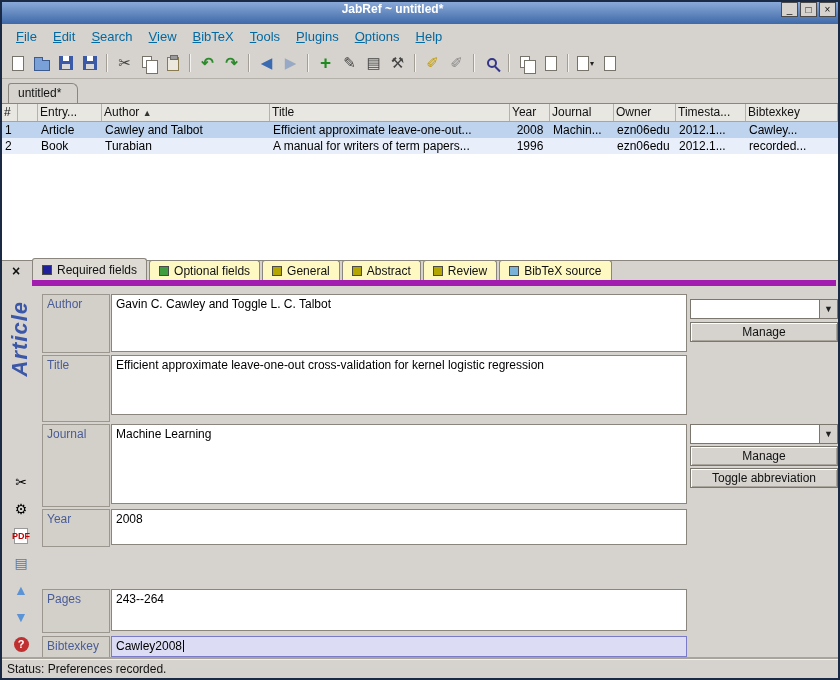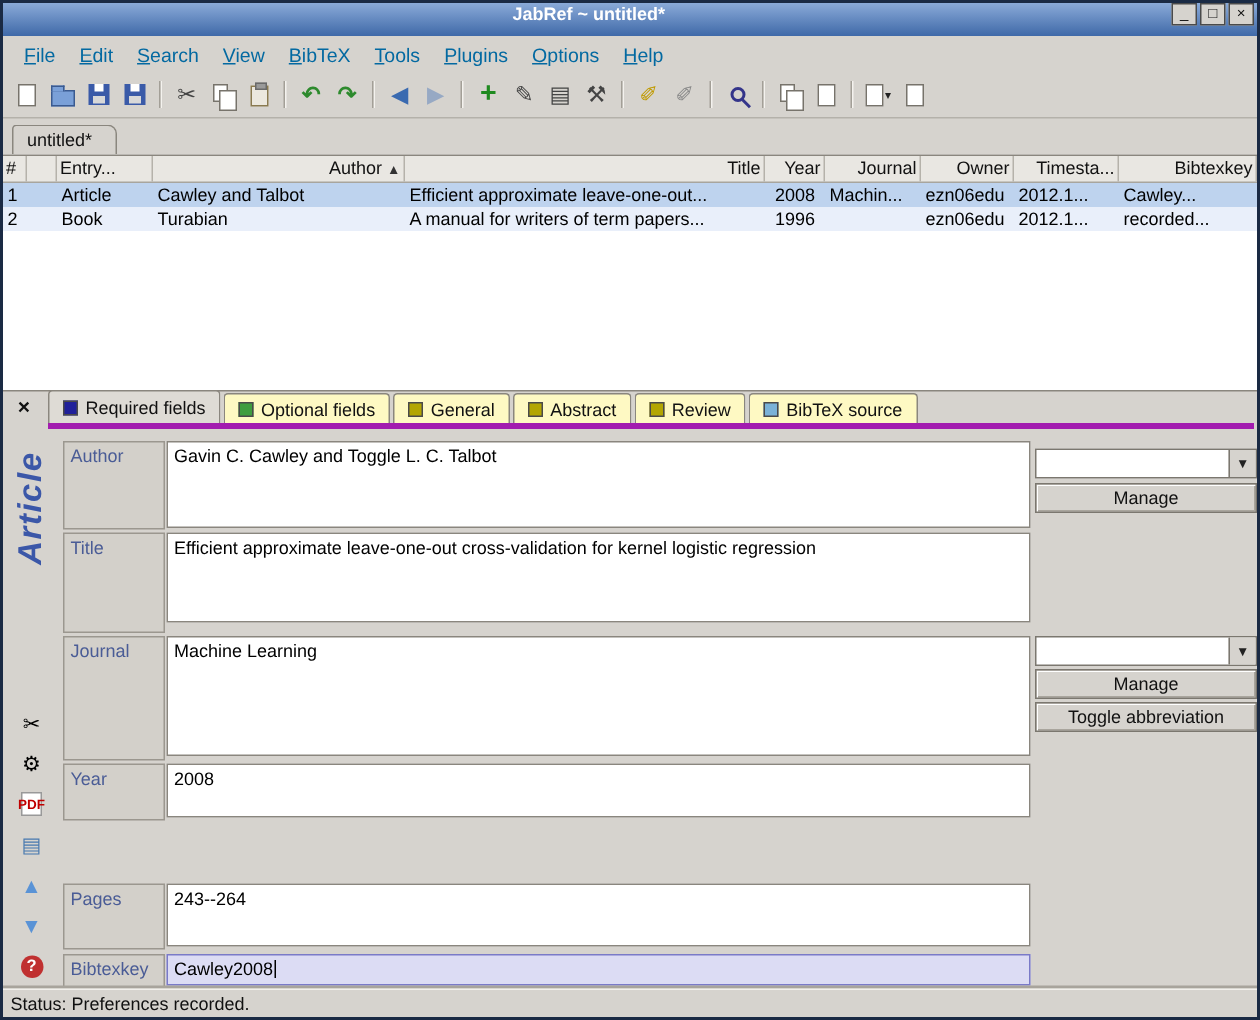--- a/index.html
+++ b/index.html
@@ -54,36 +54,36 @@
   .filetab { position:absolute; left:6px; bottom:0; height:20px; padding:0 16px 0 9px;
              background:#d6d3ce; border:1px solid #8a867e; border-bottom:none;
              border-radius:3px 6px 0 0; font-size:12px; line-height:19px; color:#111; }
 
   
   .main { position:absolute; top:101px; left:0; right:0; height:157px; background:#fff;
           border-top:1px solid #8a867e; }
   .tgrid { display:grid; grid-template-columns:16px 20px 64px 168px 240px 40px 64px 62px 70px 1fr; }
   .thead { height:18px; background:#e9e7e2; border-bottom:1px solid #a8a59d; }
   .th { font-size:12px; line-height:17px; border-right:1px solid #b5b2aa; padding:0 2px;
-        overflow:hidden; white-space:nowrap; text-align:right; color:#111; }
+        overflow:hidden; white-space:nowrap; text-align:left; color:#111; }
   .th.left { text-align:left; }
   .sort { font-size:9px; color:#333; }
   .trow { height:16px; font-size:12px; line-height:16px; color:#000; }
   .trow.sel { background:#bed3ee; }
   .trow.alt { background:#e9effa; }
   .td { padding:0 3px; overflow:hidden; white-space:nowrap; }
   .td.center { text-align:center; }
 
   
   .editor { position:absolute; top:258px; left:0; right:0; bottom:19px; background:#d6d3ce;
             border-top:1px solid #8a867e; }
   .ed-close { position:absolute; top:4px; left:7px; width:14px; height:14px; font-size:14px;
               font-weight:bold; line-height:13px; text-align:center; color:#111; }
   .etabs { position:absolute; top:3px; left:30px; right:2px; height:22px; display:flex;
-           align-items:flex-end; gap:2px; border-bottom:4px solid #a21caf; }
+           align-items:flex-end; gap:2px; border-bottom:6px solid #a21caf; }
   .etab { height:20px; display:flex; align-items:center; gap:5px; padding:0 9px;
           border:1px solid #8a867e; border-bottom:none; background:#fef9c3;
           font-size:12px; border-radius:3px 3px 0 0; color:#111; }
   .etab.active { background:#dedbd5; height:22px; }
   .sq { width:10px; height:10px; border:1px solid #4a4a4a; }
 
   .ed-left { position:absolute; top:26px; left:0; width:38px; bottom:0; }
   .article-label { position:absolute; top:14px; left:5px; writing-mode:vertical-rl;
                    transform:rotate(180deg); font-size:22px; font-weight:bold; font-style:italic;
                    color:#3b57a8; letter-spacing:1px; }

